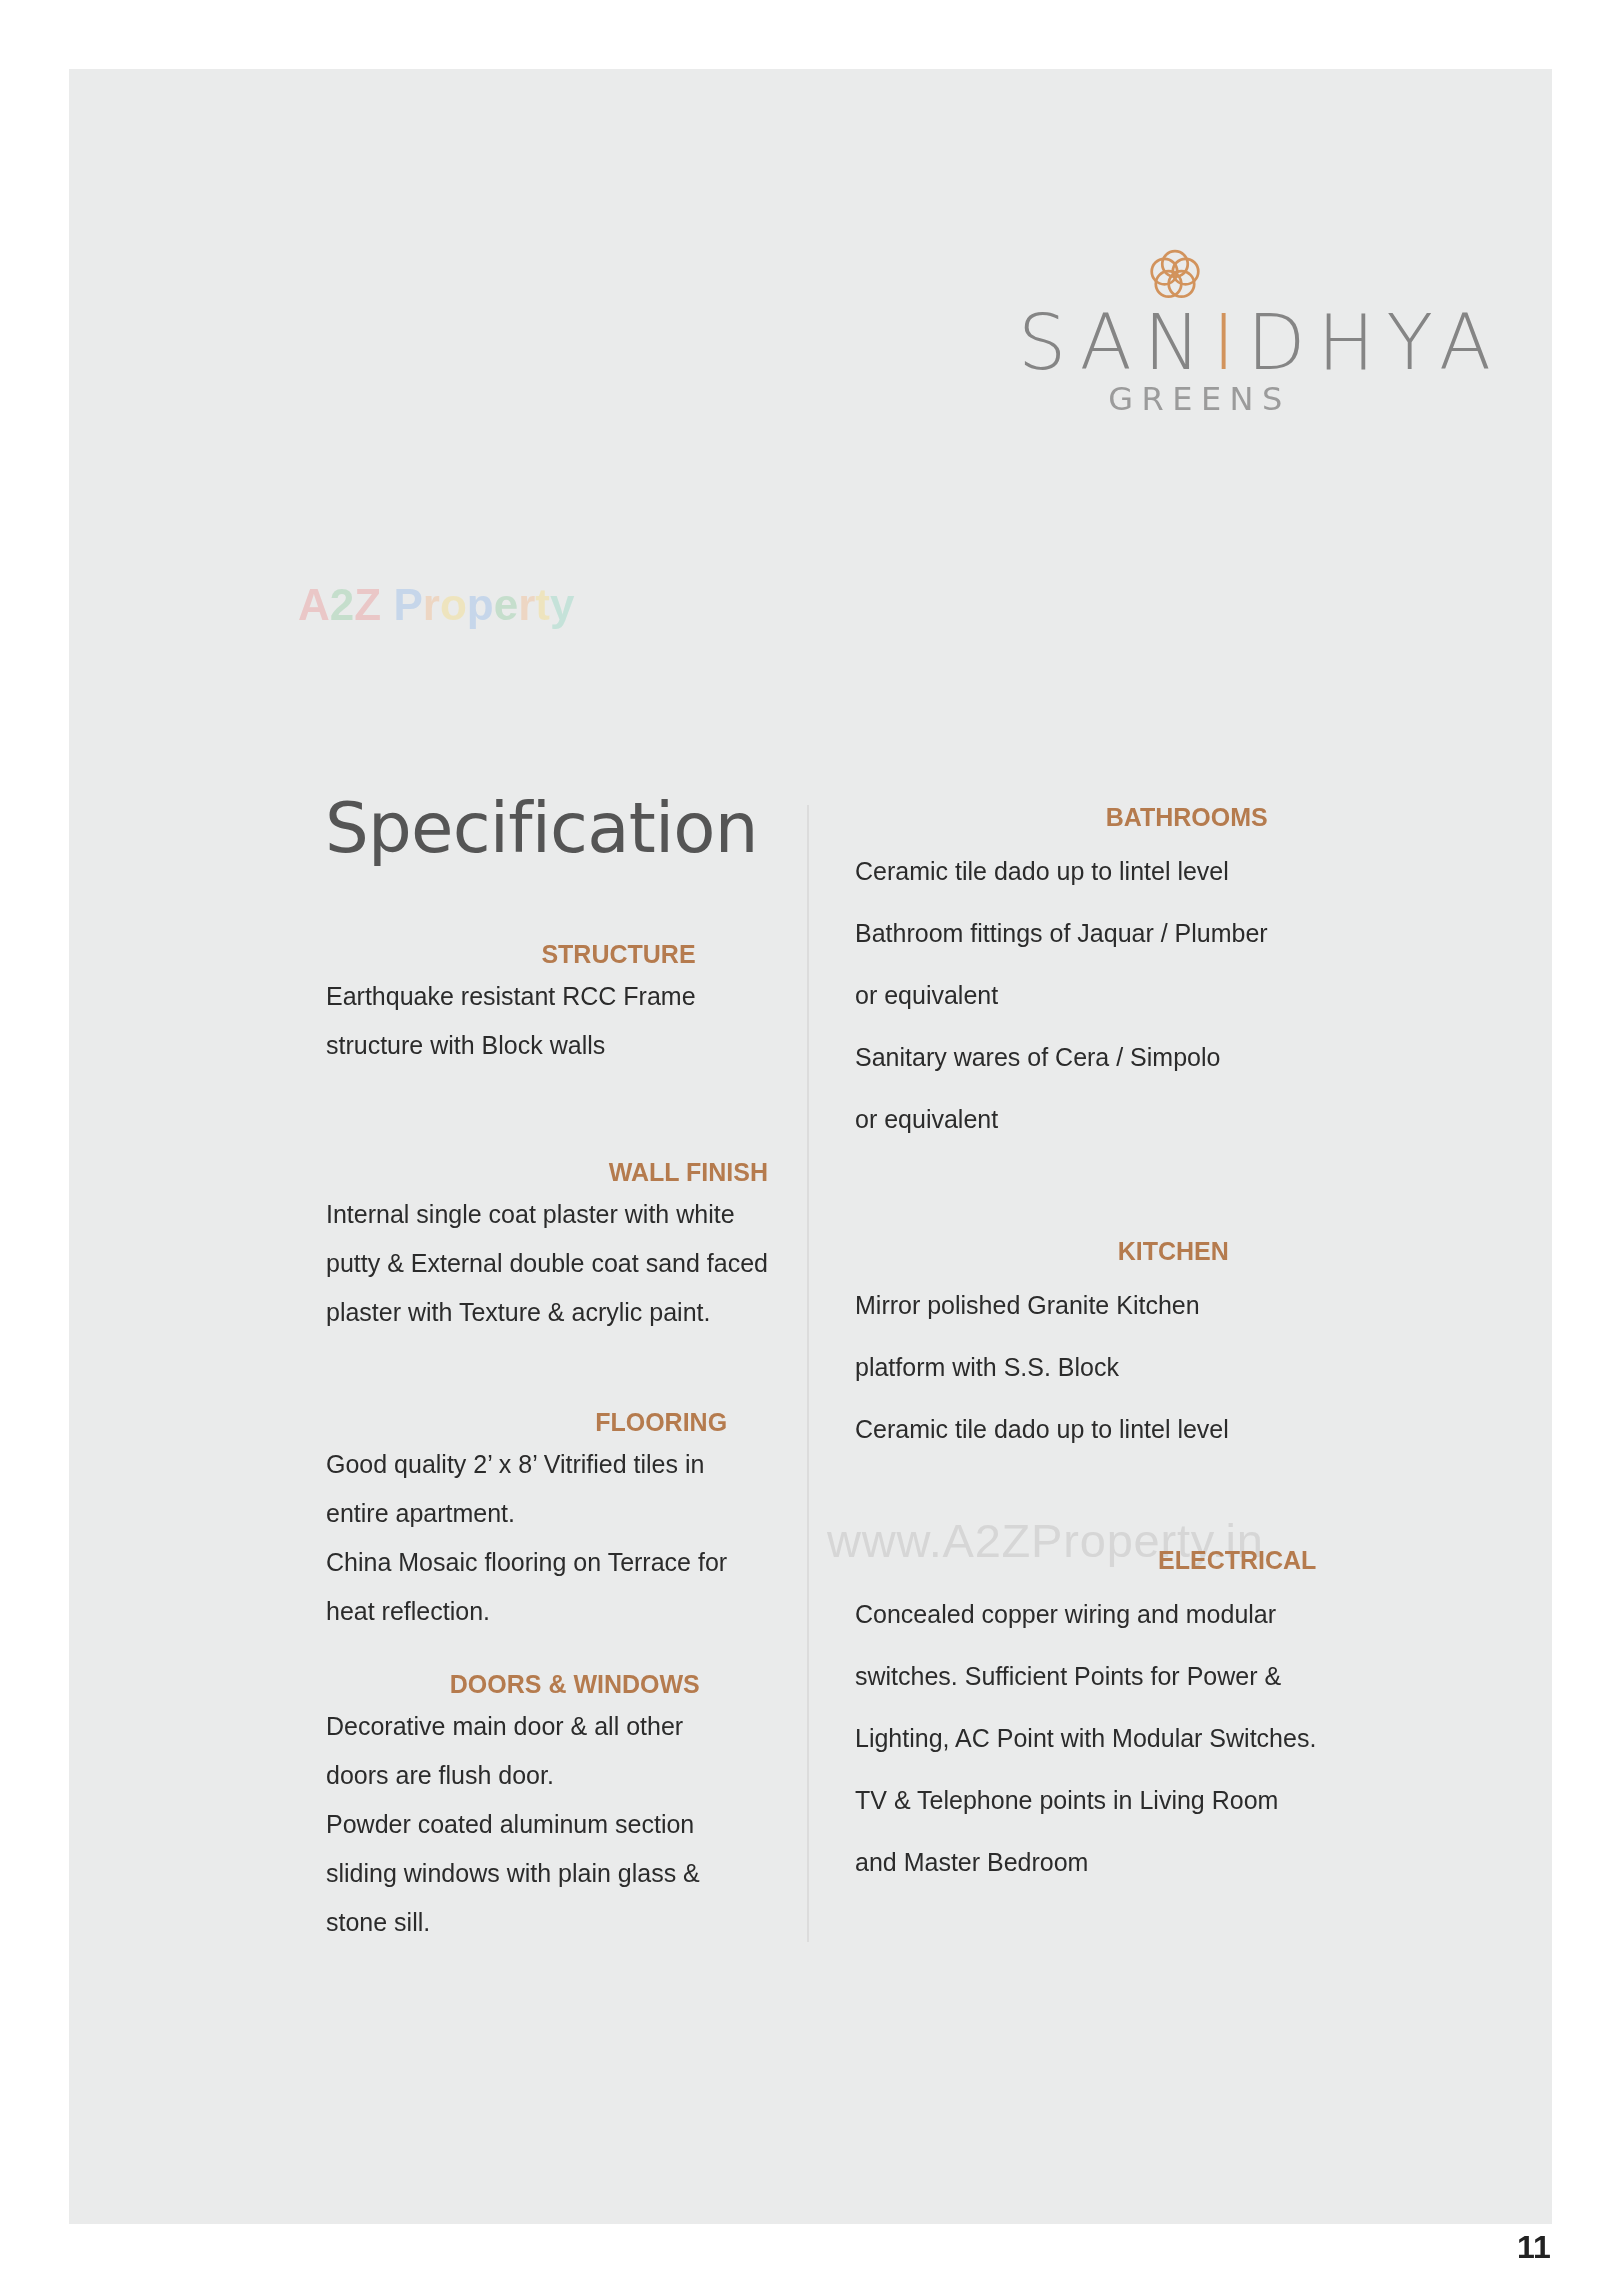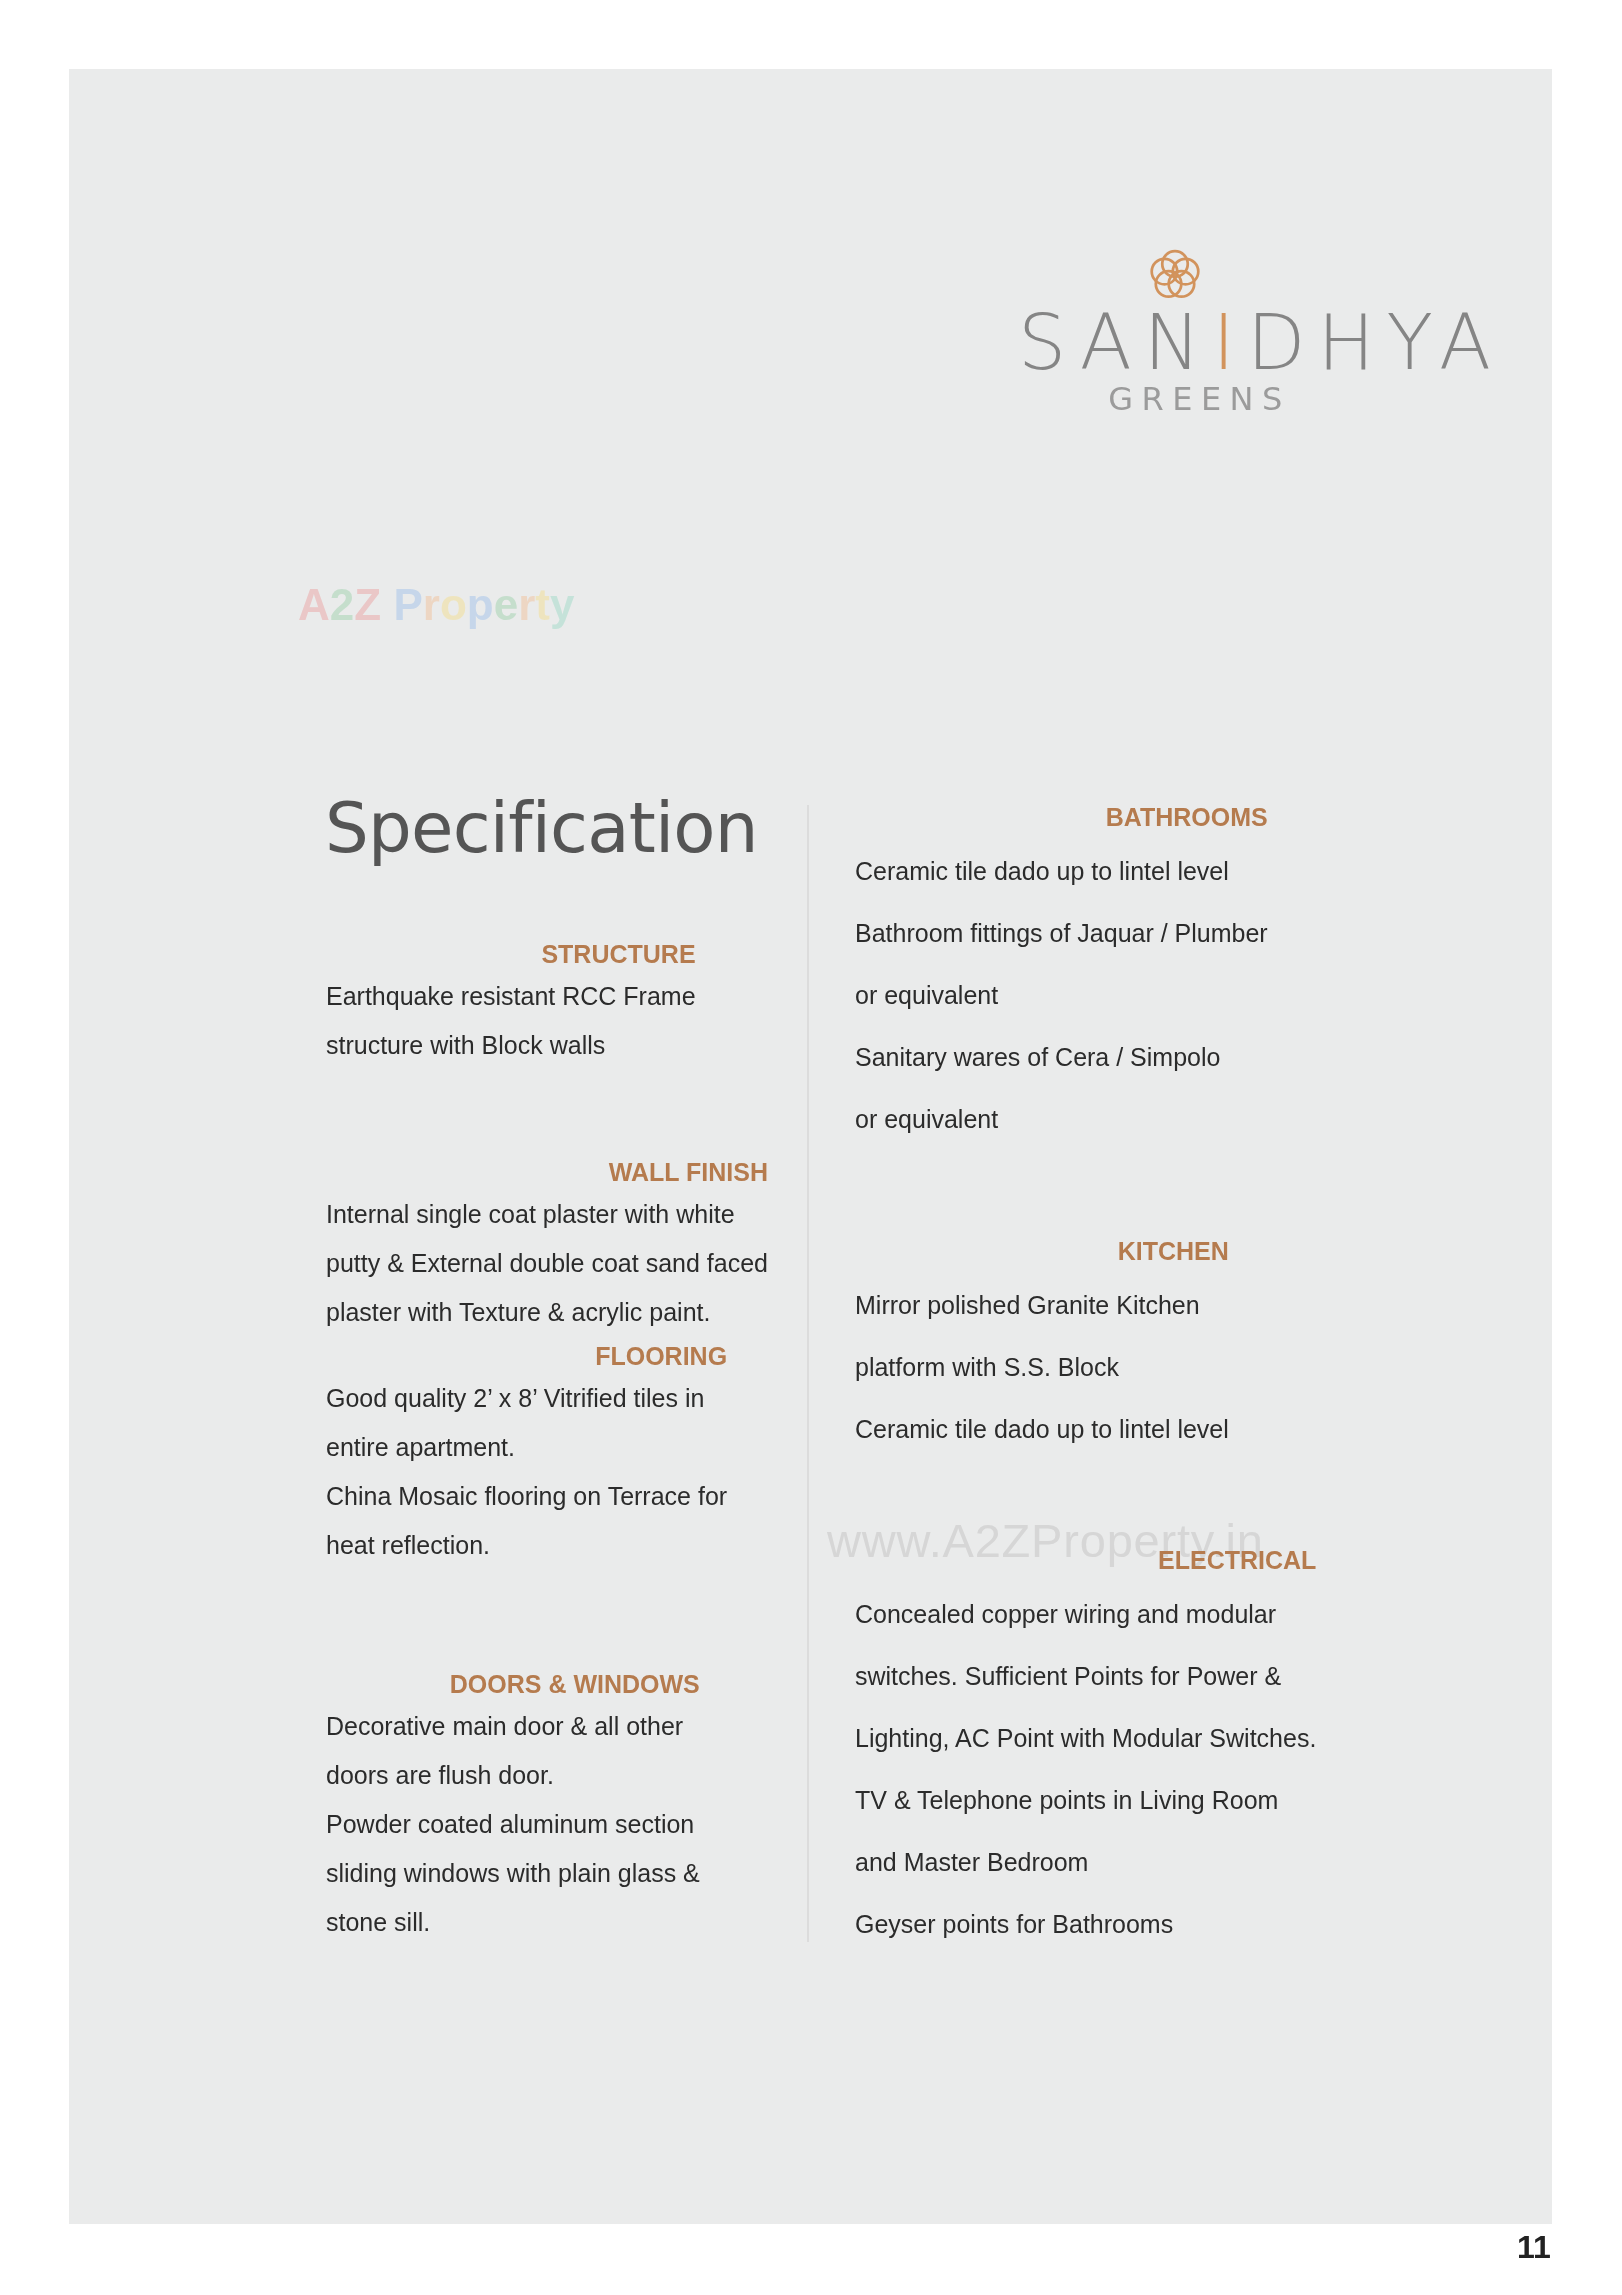--- a/index.html
+++ b/index.html
@@ -176,21 +176,21 @@
     <div class="section-heading">STRUCTURE</div>
     <div class="section-line">Earthquake resistant RCC Frame</div>
     <div class="section-line">structure with Block walls</div>
   </div>
   <div class="section" style="left:326px; top:1160px;">
     <div class="section-heading">WALL FINISH</div>
     <div class="section-line">Internal single coat plaster with white</div>
     <div class="section-line">putty &amp; External double coat sand faced</div>
     <div class="section-line">plaster with Texture &amp; acrylic paint.</div>
   </div>
-  <div class="section" style="left:326px; top:1344px;">
+  <div class="section" style="left:326px; top:1410px;">
     <div class="section-heading">FLOORING</div>
     <div class="section-line">Good quality 2’ x 8’ Vitrified tiles in</div>
     <div class="section-line">entire apartment.</div>
     <div class="section-line">China Mosaic flooring on Terrace for</div>
     <div class="section-line">heat reflection.</div>
   </div>
   <div class="section" style="left:326px; top:1672px;">
     <div class="section-heading">DOORS &amp; WINDOWS</div>
     <div class="section-line">Decorative main door &amp; all other</div>
     <div class="section-line">doors are flush door.</div>
@@ -217,18 +217,17 @@
     <div class="section-line">platform with S.S. Block</div>
     <div class="section-line">Ceramic tile dado up to lintel level</div>
   </div>
   <div class="section" style="left:855px; top:1548px;">
     <div class="section-heading">ELECTRICAL</div>
     <div class="section-line">Concealed copper wiring and modular</div>
     <div class="section-line">switches. Sufficient Points for Power &amp;</div>
     <div class="section-line">Lighting, AC Point with Modular Switches.</div>
     <div class="section-line">TV &amp; Telephone points in Living Room</div>
     <div class="section-line">and Master Bedroom</div>
-    <div class="section-line">Geyser points for Bathrooms</div>
   </div>
 </div>
 
 <div class="page-number">11</div>
 
 
 </body></html>

